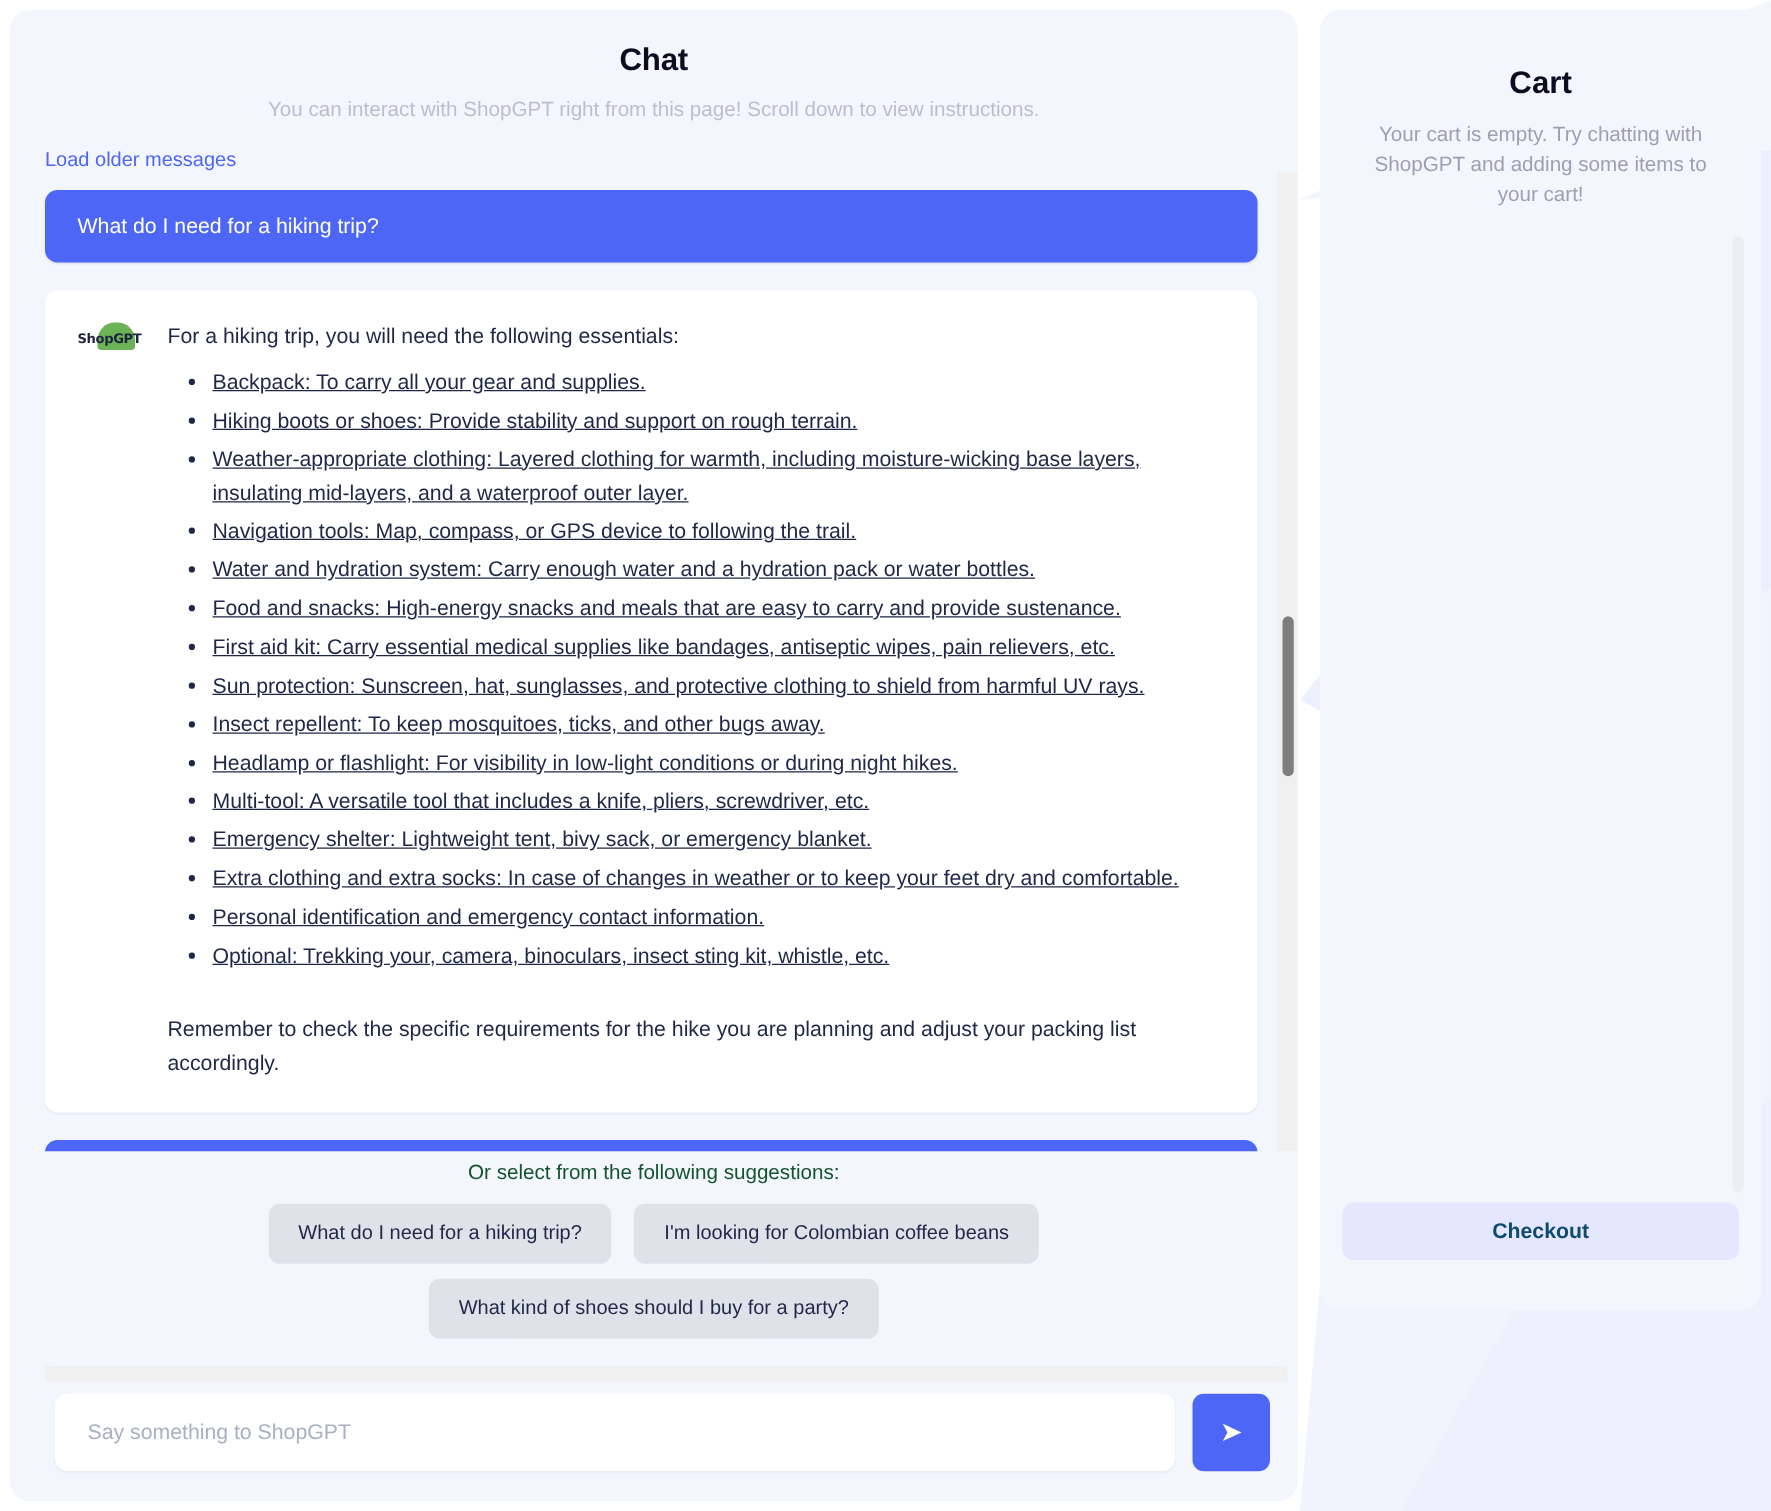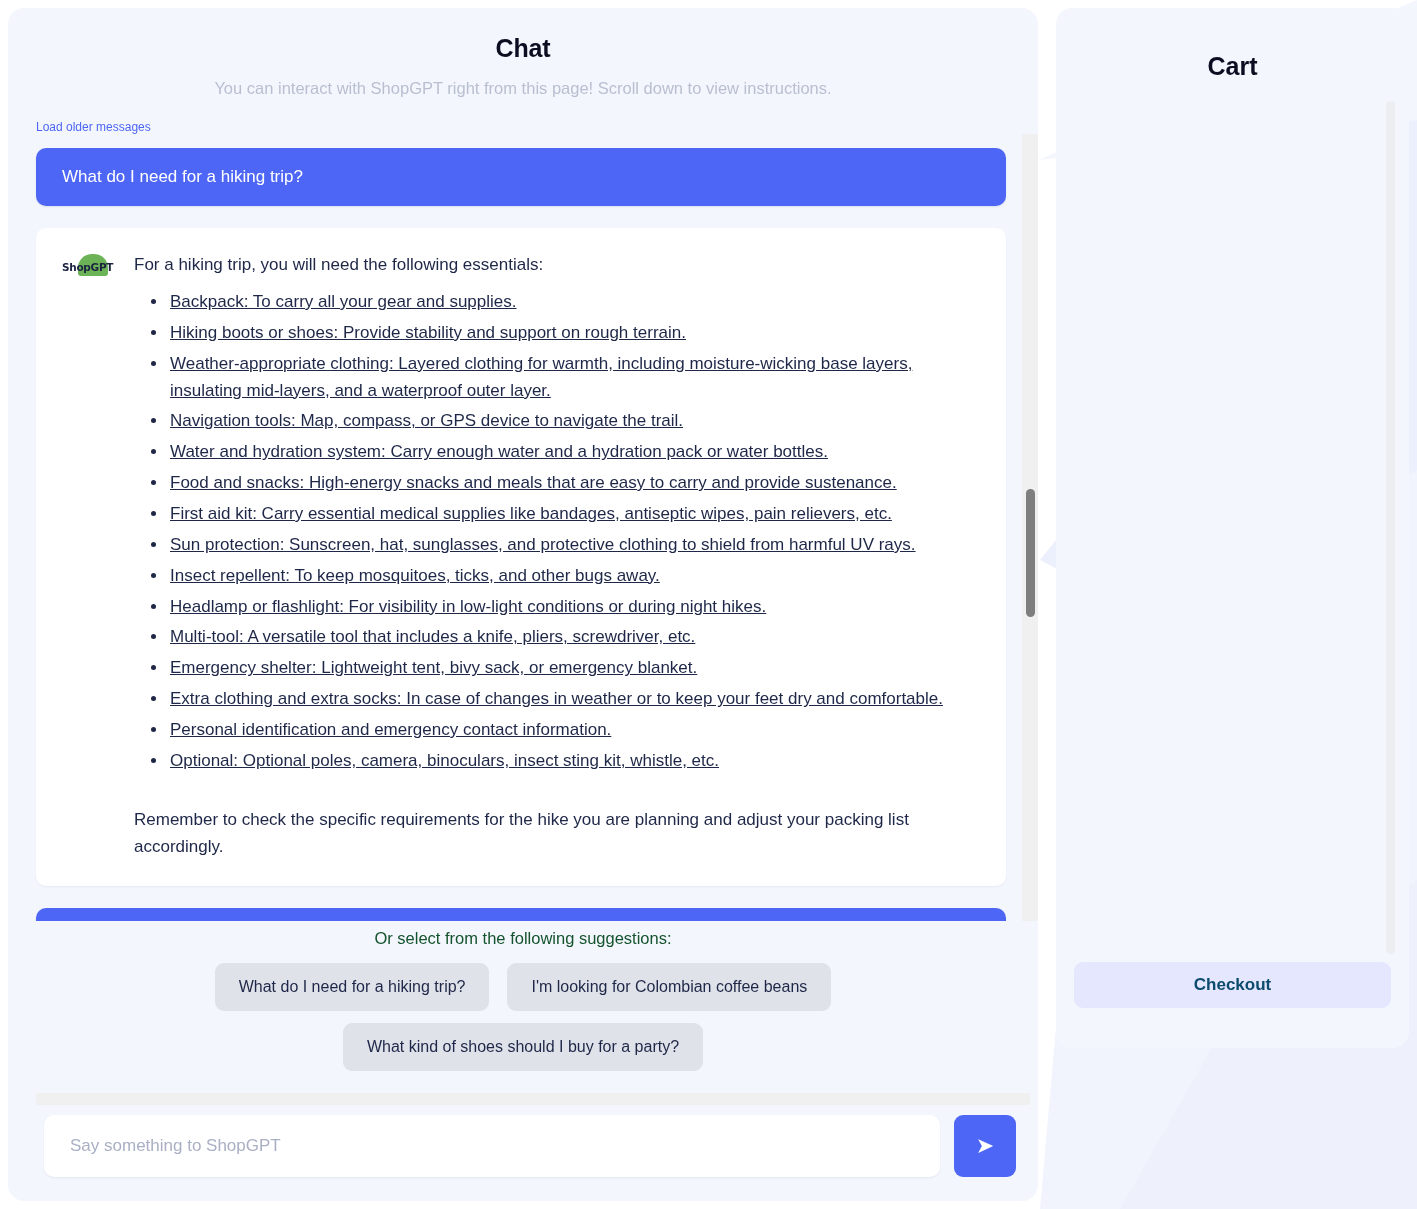--- a/index.html
+++ b/index.html
@@ -58,21 +58,21 @@
   }
   .chat-subtitle {
     margin-top: 16px;
     font-size: 16.5px;
     color: #b9bfd0;
   }
 
   .load-older {
     flex: 0 0 auto;
     padding: 22px 0 0 28px;
-    font-size: 12px;
+    font-size: 16px;
     color: #4d66f5;
     cursor: pointer;
     text-align: center;
     width: max-content;
   }
 
   
   .messages-area {
     position: relative;
     flex: 1 1 auto;
@@ -341,32 +341,32 @@
         <div class="bot-avatar">
           <div class="leafshape"></div>
           <div class="logotext">ShopGPT</div>
         </div>
         <div class="bot-body">
           <div class="bot-intro">For a hiking trip, you will need the following essentials:</div>
           <ul class="bot-list">
             <li>Backpack: To carry all your gear and supplies.</li>
             <li>Hiking boots or shoes: Provide stability and support on rough terrain.</li>
             <li>Weather-appropriate clothing: Layered clothing for warmth, including moisture-wicking base layers, insulating mid-layers, and a waterproof outer layer.</li>
-            <li>Navigation tools: Map, compass, or GPS device to navigate the trail.</li>
+            <li>Navigation tools: Map, compass, or GPS device to following the trail.</li>
             <li>Water and hydration system: Carry enough water and a hydration pack or water bottles.</li>
             <li>Food and snacks: High-energy snacks and meals that are easy to carry and provide sustenance.</li>
             <li>First aid kit: Carry essential medical supplies like bandages, antiseptic wipes, pain relievers, etc.</li>
             <li>Sun protection: Sunscreen, hat, sunglasses, and protective clothing to shield from harmful UV rays.</li>
             <li>Insect repellent: To keep mosquitoes, ticks, and other bugs away.</li>
             <li>Headlamp or flashlight: For visibility in low-light conditions or during night hikes.</li>
             <li>Multi-tool: A versatile tool that includes a knife, pliers, screwdriver, etc.</li>
             <li>Emergency shelter: Lightweight tent, bivy sack, or emergency blanket.</li>
             <li>Extra clothing and extra socks: In case of changes in weather or to keep your feet dry and comfortable.</li>
             <li>Personal identification and emergency contact information.</li>
-            <li>Optional: Optional poles, camera, binoculars, insect sting kit, whistle, etc.</li>
+            <li>Optional: Trekking your, camera, binoculars, insect sting kit, whistle, etc.</li>
           </ul>
           <div class="bot-outro">Remember to check the specific requirements for the hike you are planning and adjust your packing list accordingly.</div>
         </div>
       </div>
 
       <div class="msg-user">Can you find me some men's hiking boots?</div>
 
       <div class="v-scroll-track">
         <div class="v-scroll-thumb"></div>
       </div>
@@ -389,20 +389,21 @@
       <input class="composer-input" type="text" placeholder="Say something to ShopGPT" style="">
       <button class="send-button">
         <span>➤</span>
       </button>
     </div>
   </section>
 
   <aside class="cart-panel">
     <div class="cart-header">
       <div class="cart-title">Cart</div>
+      <div class="cart-empty-text">Your cart is empty. Try chatting with ShopGPT and adding some items to your cart!</div>
     </div>
     <div class="cart-body">
       <div class="cart-scroll-track"></div>
     </div>
     <div class="cart-footer">
       <button class="checkout-button">Checkout</button>
     </div>
   </aside>
 
 </div>

